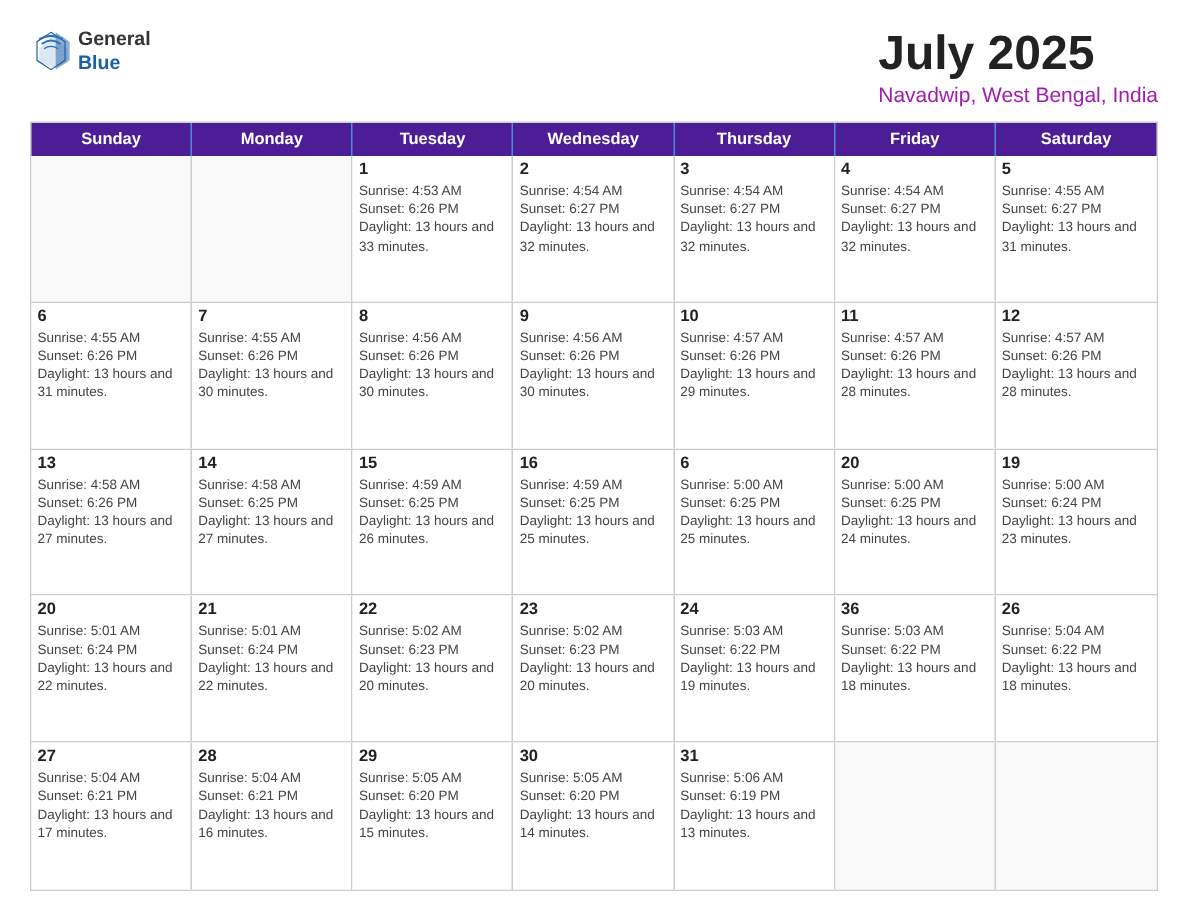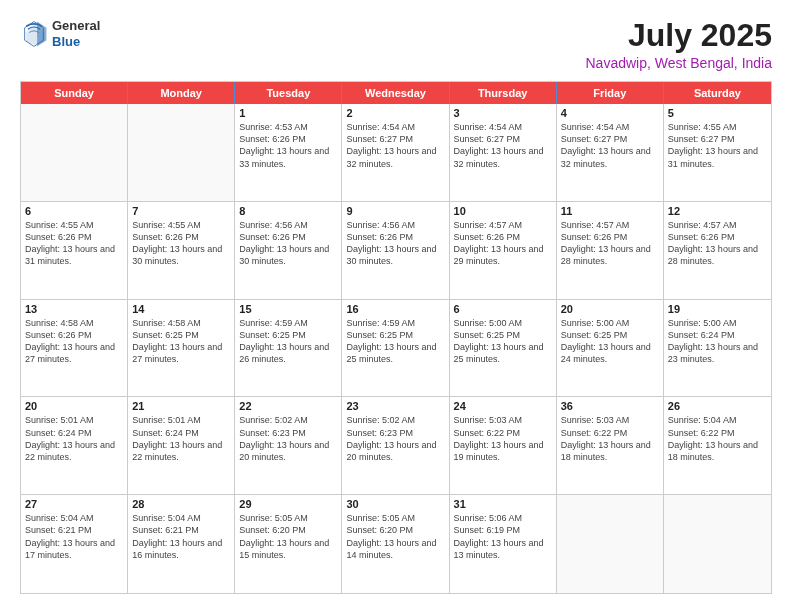--- a/index.html
+++ b/index.html
@@ -30,21 +30,21 @@
     }
     .logo-text {
       font-size: 13px;
       line-height: 1.2;
     }
     .logo-icon {
       width: 28px;
       height: 28px;
     }
     .title-block {
-      text-align: right;
+      text-align: left;
     }
     .month-year {
       font-size: 32px;
       font-weight: bold;
       color: #222;
       line-height: 1.1;
     }
     .location {
       font-size: 14px;
       color: #a21caf;
@@ -52,21 +52,21 @@
     }
     .calendar {
       flex: 1;
       display: flex;
       flex-direction: column;
       border: 1px solid #ccc;
     }
     .cal-header {
       display: grid;
       grid-template-columns: repeat(7, 1fr);
-      background: #ef4444;
+      background: #4c1d95;
     }
     .cal-header-cell {
       color: #fff;
       font-size: 11px;
       font-weight: bold;
       text-align: center;
       padding: 5px 2px;
       border-right: 1px solid #4a8dd5;
     }
     .cal-header-cell:last-child { border-right: none; }

